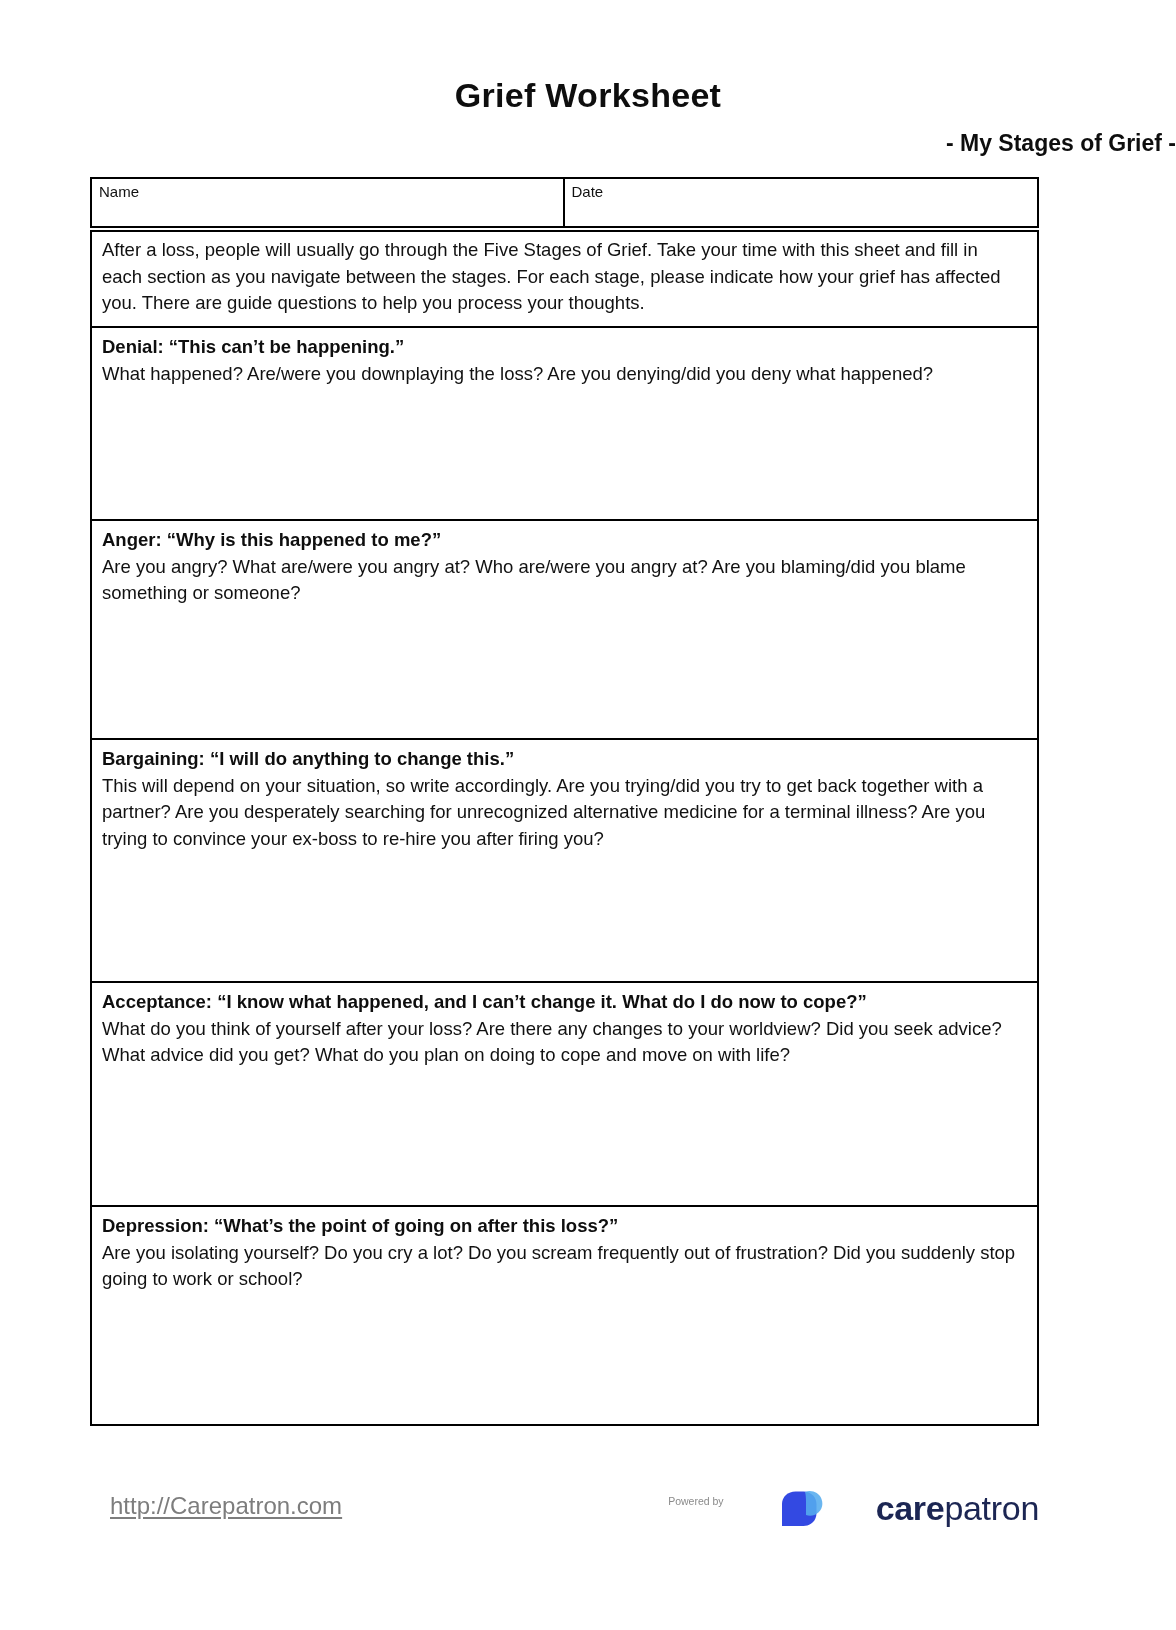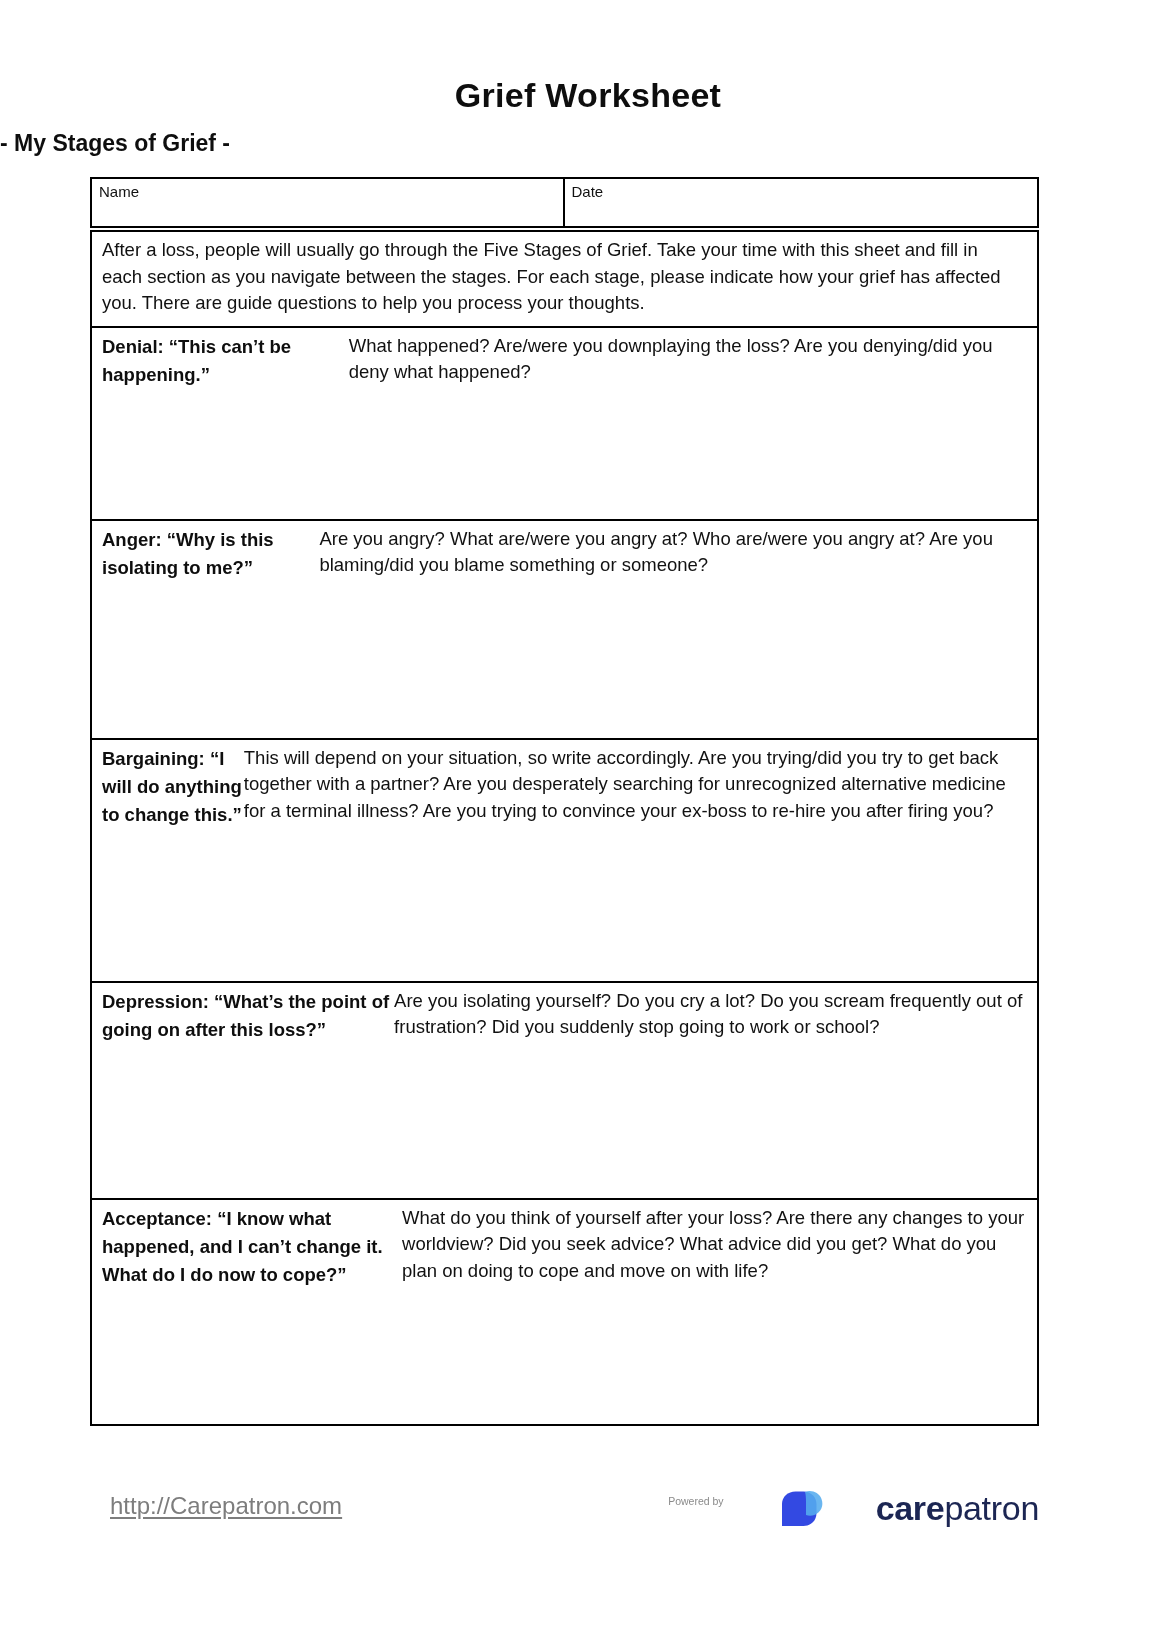--- a/index.html
+++ b/index.html
@@ -15,21 +15,21 @@
 
   .title {
     text-align:center;
     font-size:34px;
     font-weight:bold;
     padding-top:76px;
     letter-spacing:0.3px;
     color:#0e0e0e;
   }
   .subtitle {
-    text-align:left;
+    text-align:right;
     font-size:23px;
     font-weight:bold;
     margin-top:15px;
     color:#0e0e0e;
   }
 
   .sheet { position:absolute; left:90px; top:177px; width:949px;border-radius:15px; }
 
   .namedate {
     display:flex;
@@ -49,21 +49,21 @@
     font-size:18.5px;
     line-height:26.5px;
     border-bottom:2px solid #000;
     color:#111;
   }
 
   .section {
     border-bottom:2px solid #000;
     padding:5px 10px 8px 10px;
     display:flex;
-    flex-direction:row;
+    flex-direction:column;
   }
   .section:last-child { border-bottom:none; }
   .sec-heading { font-size:18.5px; font-weight:bold; line-height:28px; color:#0e0e0e; }
   .sec-question { font-size:18.5px; line-height:26.5px; color:#111; }
   .sec-answer { flex:1; }
 
   .min-denial { min-height:193px; }
   .min-anger { min-height:219px; }
   .min-bargaining { min-height:243px; }
   .min-depression { min-height:217px; }
@@ -122,40 +122,40 @@
 
       <div class="intro">After a loss, people will usually go through the Five Stages of Grief. Take your time with this sheet and fill in each section as you navigate between the stages. For each stage, please indicate how your grief has affected you. There are guide questions to help you process your thoughts.</div>
 
       <div class="section min-denial">
         <div class="sec-heading">Denial: “This can’t be happening.”</div>
         <div class="sec-question">What happened? Are/were you downplaying the loss? Are you denying/did you deny what happened?</div>
         <div class="sec-answer"></div>
       </div>
 
       <div class="section min-anger">
-        <div class="sec-heading">Anger: “Why is this isolating to me?”</div>
+        <div class="sec-heading">Anger: “Why is this happened to me?”</div>
         <div class="sec-question">Are you angry? What are/were you angry at? Who are/were you angry at? Are you blaming/did you blame something or someone?</div>
         <div class="sec-answer"></div>
       </div>
 
       <div class="section min-bargaining">
         <div class="sec-heading">Bargaining: “I will do anything to change this.”</div>
         <div class="sec-question">This will depend on your situation, so write accordingly. Are you trying/did you try to get back together with a partner? Are you desperately searching for unrecognized alternative medicine for a terminal illness? Are you trying to convince your ex-boss to re-hire you after firing you?</div>
         <div class="sec-answer"></div>
       </div>
 
+      <div class="section min-acceptance">
+        <div class="sec-heading">Acceptance: “I know what happened, and I can’t change it. What do I do now to cope?”</div>
+        <div class="sec-question">What do you think of yourself after your loss? Are there any changes to your worldview? Did you seek advice? What advice did you get? What do you plan on doing to cope and move on with life?</div>
+        <div class="sec-answer"></div>
+      </div>
+
       <div class="section min-depression">
         <div class="sec-heading">Depression: “What’s the point of going on after this loss?”</div>
         <div class="sec-question">Are you isolating yourself? Do you cry a lot? Do you scream frequently out of frustration? Did you suddenly stop going to work or school?</div>
-        <div class="sec-answer"></div>
-      </div>
-
-      <div class="section min-acceptance">
-        <div class="sec-heading">Acceptance: “I know what happened, and I can’t change it. What do I do now to cope?”</div>
-        <div class="sec-question">What do you think of yourself after your loss? Are there any changes to your worldview? Did you seek advice? What advice did you get? What do you plan on doing to cope and move on with life?</div>
         <div class="sec-answer"></div>
       </div>
 
     </div>
   </div>
 
   <a class="footer-url" href="#">http://Carepatron.com</a>
 
   <div class="brand">
     <span class="powered-by">Powered by</span>

